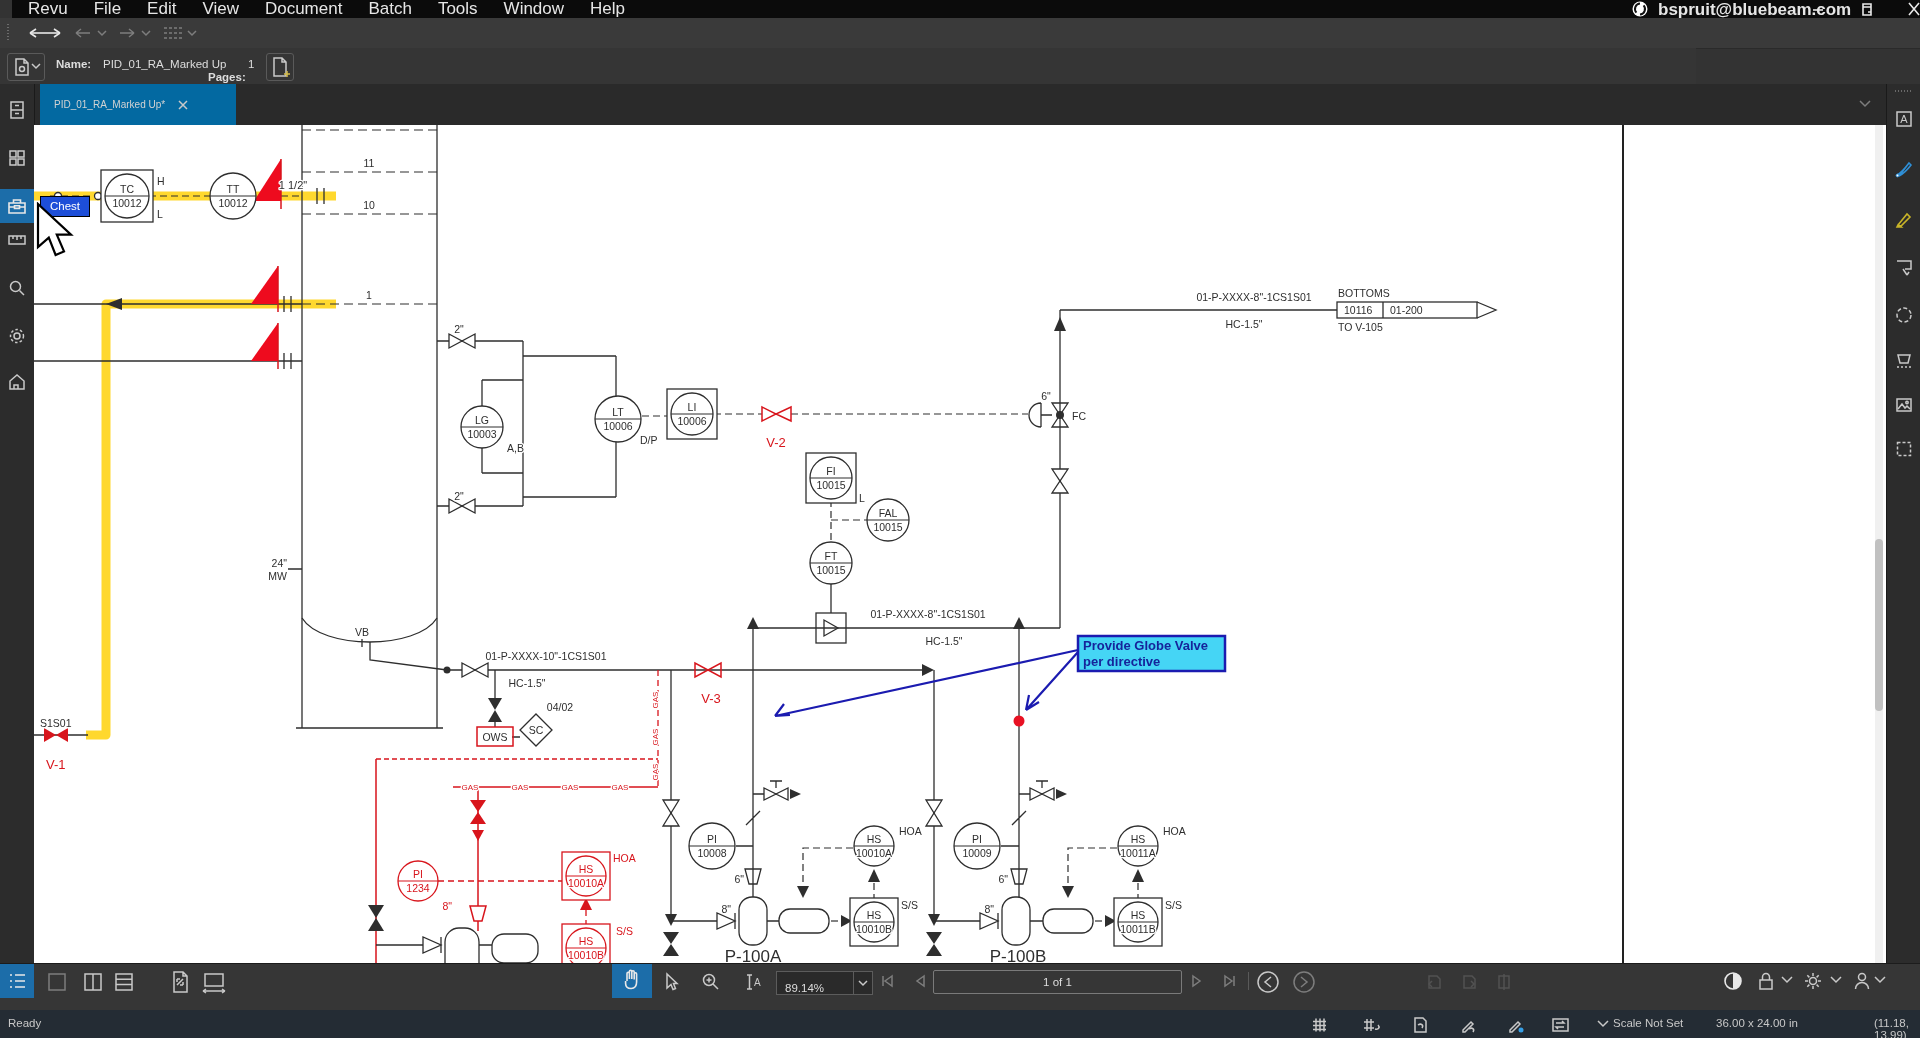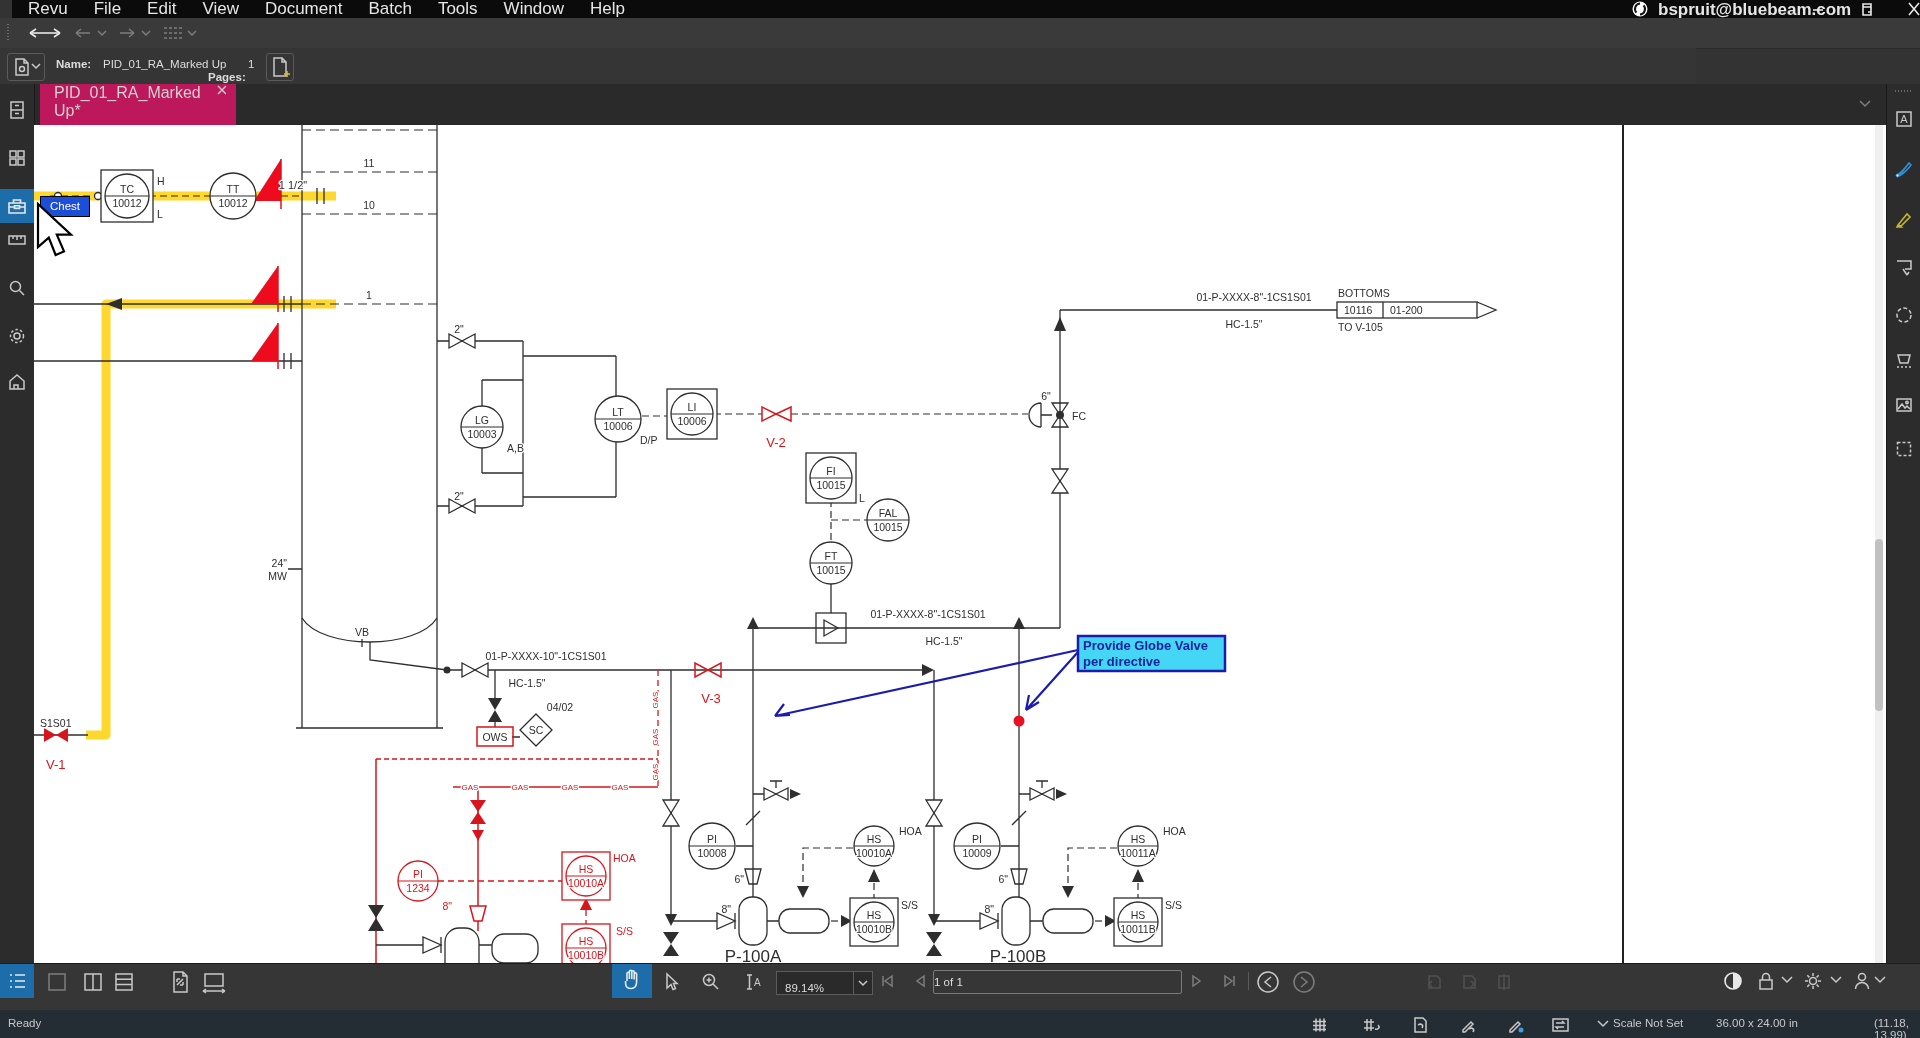--- a/index.html
+++ b/index.html
@@ -4,22 +4,22 @@
 <style>
   html,body{margin:0;padding:0;width:1920px;height:1038px;overflow:hidden;background:#333;
     font-family:"Liberation Sans",sans-serif;-webkit-font-smoothing:antialiased}
   .abs{position:absolute}
   #titlebar{left:12px;top:0;width:1920px;height:18px;background:#0b0b0b;color:#e6e6e6;font-size:17px}
   #menubar{display:flex;gap:26px;padding-left:16px;line-height:18px}
   #menubar span{cursor:default}
   #navrow{left:0;top:18px;width:1920px;height:30px;background:#3a3a3a;border-bottom:1px solid #2a2a2a}
   #docrow{left:0;top:48px;width:1696px;height:36px;background:#353535;border-bottom:1px solid #232323;color:#ddd;font-size:11.5px}
   #tabbar{left:34px;top:84px;width:1852px;height:41px;background:#2a2a2a;border-bottom:1px solid #161616}
-  #tab{position:absolute;left:6px;top:0;width:196px;height:41px;background:#be185d;color:#d2d2d2;
-       font-size:16px;display:flex;padding:0 10px 0 14px;box-sizing:border-box}
+  #tab{position:absolute;left:6px;top:0;width:196px;height:41px;background:#0369a1;color:#d2d2d2;
+       font-size:10px;display:flex;align-items:center;padding:0 10px 0 14px;box-sizing:border-box}
   #ldock{left:0;top:84px;width:34px;height:879px;background:#2c2c2c;border-right:1px solid #1a1a1a}
   #rdock{left:1886px;top:84px;width:34px;height:879px;background:#2c2c2c;border-left:1px solid #1a1a1a}
   .dockitem{width:34px;height:34px;display:flex;align-items:center;justify-content:center}
   .dockactive{background:#1c6da9}
   #canvas{left:34px;top:125px;width:1852px;height:838px;background:#fff}
   #btoolbar{left:0;top:963px;width:1920px;height:47px;background:#363636;border-top:1px solid #1c1c1c}
   #statusbar{left:0;top:1010px;width:1920px;height:28px;background:#242c34;color:#c8c8c8;font-size:11.5px}
   .bluebtn{background:#1c6da9}
   .ic{stroke:#c9c9c9;fill:none;stroke-width:1.5}
   .icw{stroke:#e8e8e8;fill:none;stroke-width:1.6}
@@ -609,21 +609,21 @@
           <path class="ic" d="M1,1l4,4l4,-4"></path>
         </svg>
     </div>
   </div>
   <svg class="abs" style="left:878px;top:10px" width="18" height="14">
       <path class="dim" d="M5,2v10 M14,2L7,7l7,5z"></path>
     </svg>
   <svg class="abs" style="left:912px;top:10px" width="16" height="14">
       <path class="dim" d="M12,2L5,7l7,5z"></path>
     </svg>
-  <div class="abs" style="left:933px;top:6px;width:247px;height:22px;border:1px solid #7a7a7a;border-radius:2px;display:flex;align-items:center;justify-content:flex-start">
+  <div class="abs" style="left:933px;top:6px;width:247px;height:22px;border:1px solid #7a7a7a;border-radius:2px;display:flex;align-items:center;justify-content:center">
     <span class="tbtxt">1 of 1</span>
   </div>
   <svg class="abs" style="left:1188px;top:10px" width="16" height="14">
       <path class="dim" d="M5,2l7,5l-7,5z"></path>
     </svg>
   <svg class="abs" style="left:1221px;top:10px" width="18" height="14">
       <path class="dim" d="M4,2l7,5l-7,5z M13,2v10"></path>
     </svg>
   <div class="abs" style="left:1248px;top:8px;width:1px;height:18px;background:#5a5a5a"></div>
   <svg class="abs" style="left:1256px;top:6px" width="24" height="24">

